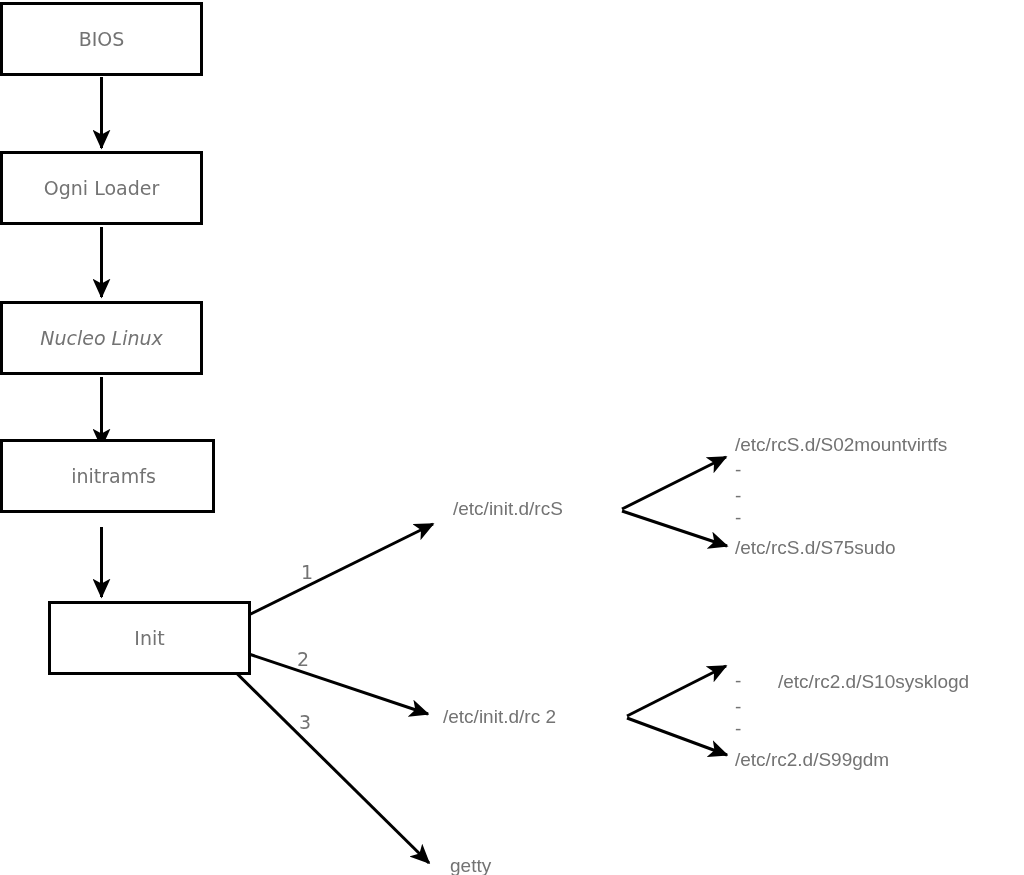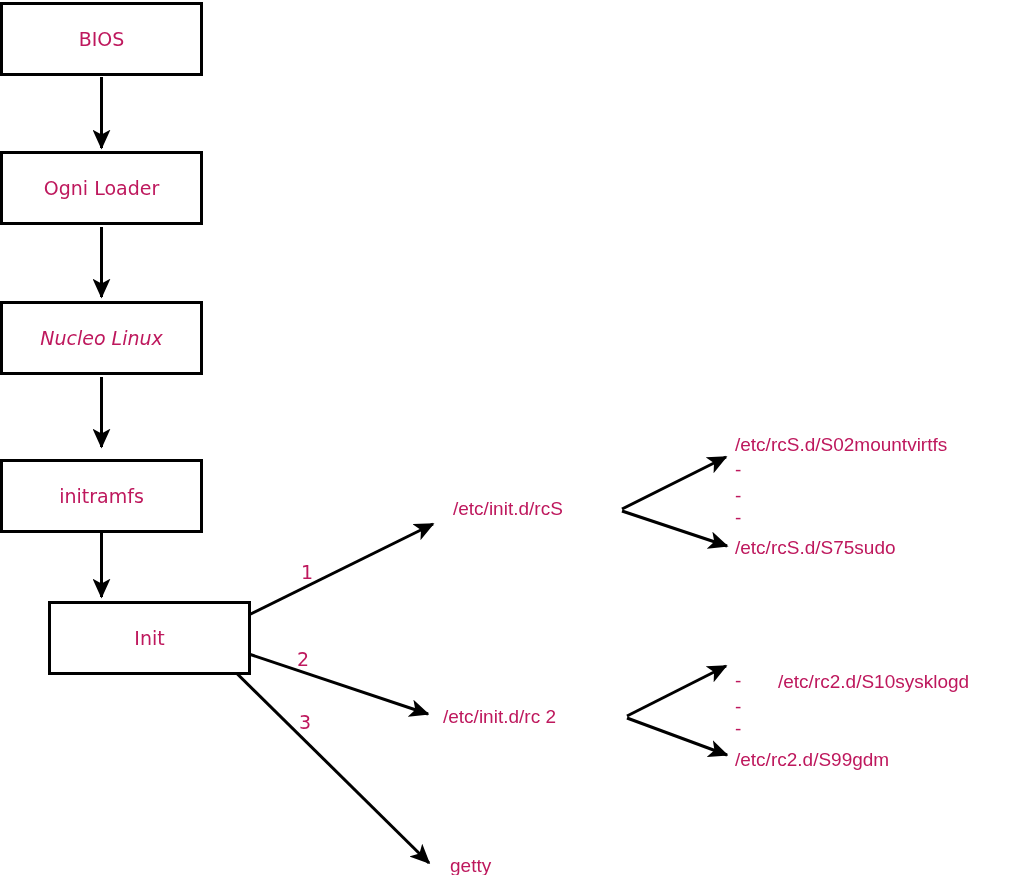--- a/index.html
+++ b/index.html
@@ -7,21 +7,21 @@
     padding: 0;
     background: #ffffff;
   }
   .stage {
     position: relative;
     width: 1024px;
     height: 875px;
     background: #ffffff;
     overflow: hidden;
     font-family: "DejaVu Sans", "Liberation Sans", sans-serif;
-    color: #be185d;
+    color: #737373;
   }
   .arrows {
     position: absolute;
     left: 0;
     top: 0;
     z-index: 1;
   }
   .box {
     position: absolute;
     left: 0;
@@ -31,21 +31,21 @@
     background: #ffffff;
     display: flex;
     align-items: center;
     justify-content: center;
     font-size: 19px;
     z-index: 2;
   }
   .box-bios        { top: 2px; }
   .box-bootloader  { top: 151px; }
   .box-kernel      { top: 301px; font-style: italic; }
-  .box-initramfs   { top: 459px; }
+  .box-initramfs   { top: 439px; padding-left: 12px; }
   .box-init        { top: 601px; margin-left: 48px; }
   .caption {
     position: absolute;
     left: 365px;
     top: 103px;
     font-size: 19px;
     white-space: pre;
     z-index: 2;
   }
   .numlabel {

